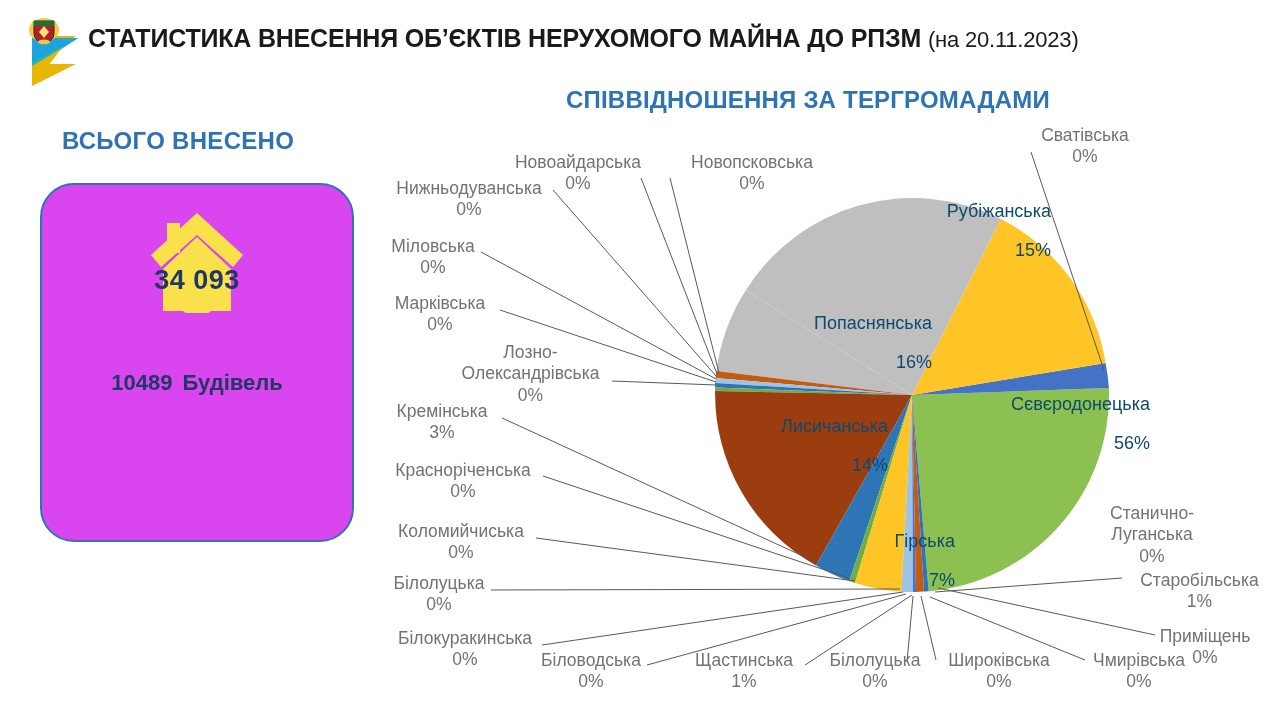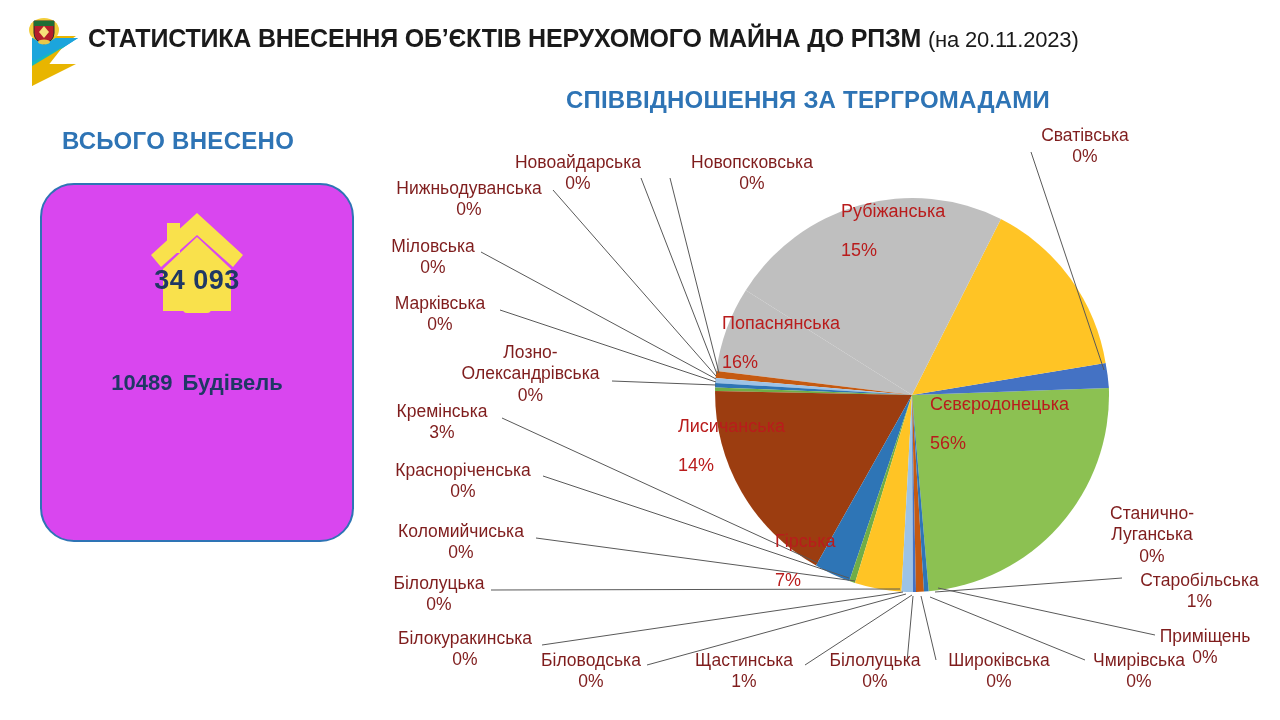--- a/index.html
+++ b/index.html
@@ -42,30 +42,30 @@
   .stat-line .num{margin-right:10px;}
 
   
   #chart-title{
     position:absolute;left:566px;top:86px;
     font-size:24px;font-weight:bold;color:#2E74B5;letter-spacing:0.2px;
   }
   #pie-svg{position:absolute;left:0;top:0;}
 
   .olab{
-    position:absolute;font-size:17.5px;color:#7f1d1d;line-height:1.22;
+    position:absolute;font-size:17.5px;color:#737373;line-height:1.22;
     white-space:nowrap;
   }
   .olab .pct{display:block;}
   .olab.c{text-align:center;}
   .olab.two{white-space:normal;width:150px;}
 
   .ilab{
-    position:absolute;font-size:18px;color:#b91c1c;line-height:1.25;
-    text-align:left;white-space:nowrap;
+    position:absolute;font-size:18px;color:#0c4a6e;line-height:1.25;
+    text-align:right;white-space:nowrap;
   }
   .ilab .pct{display:block;margin-top:16px;}
 </style>
 </head>
 <body>
 
 <div id="header">
 
   <svg id="logo" viewBox="0 0 78 74">
 

